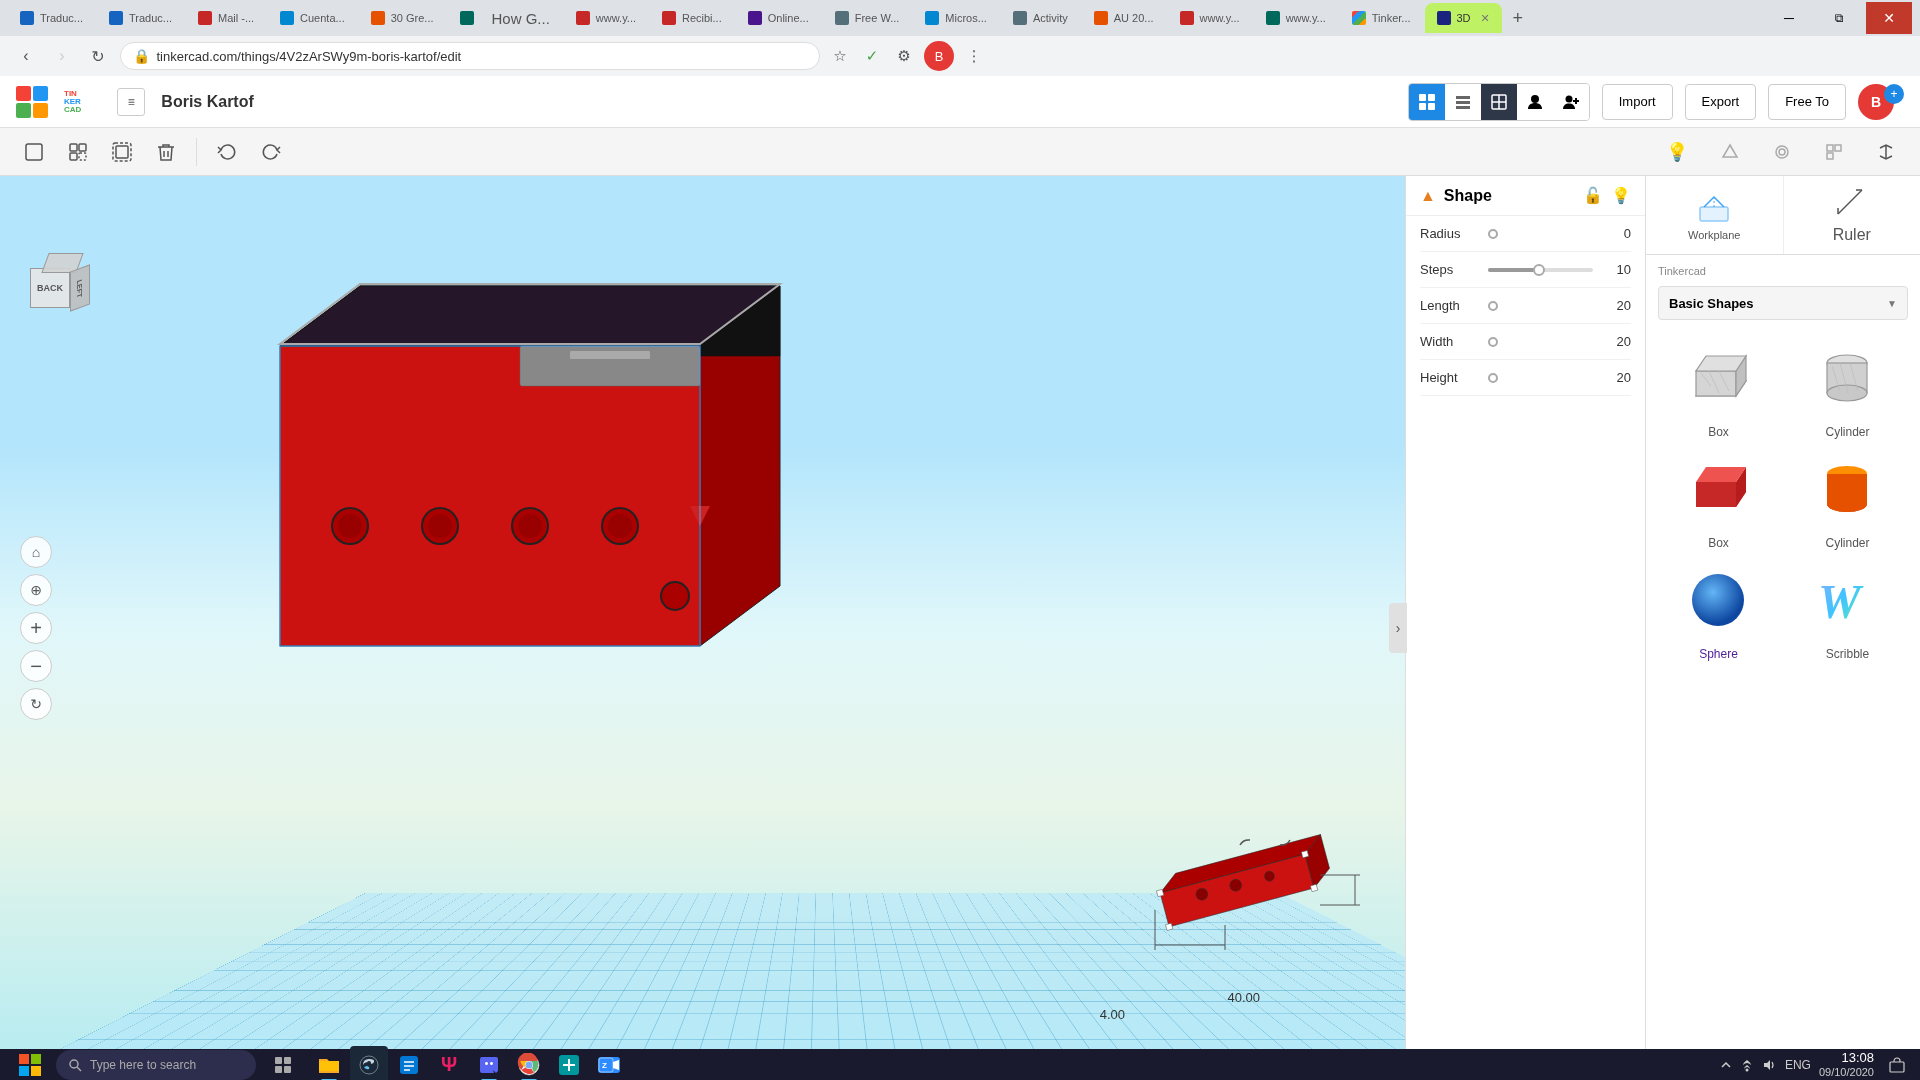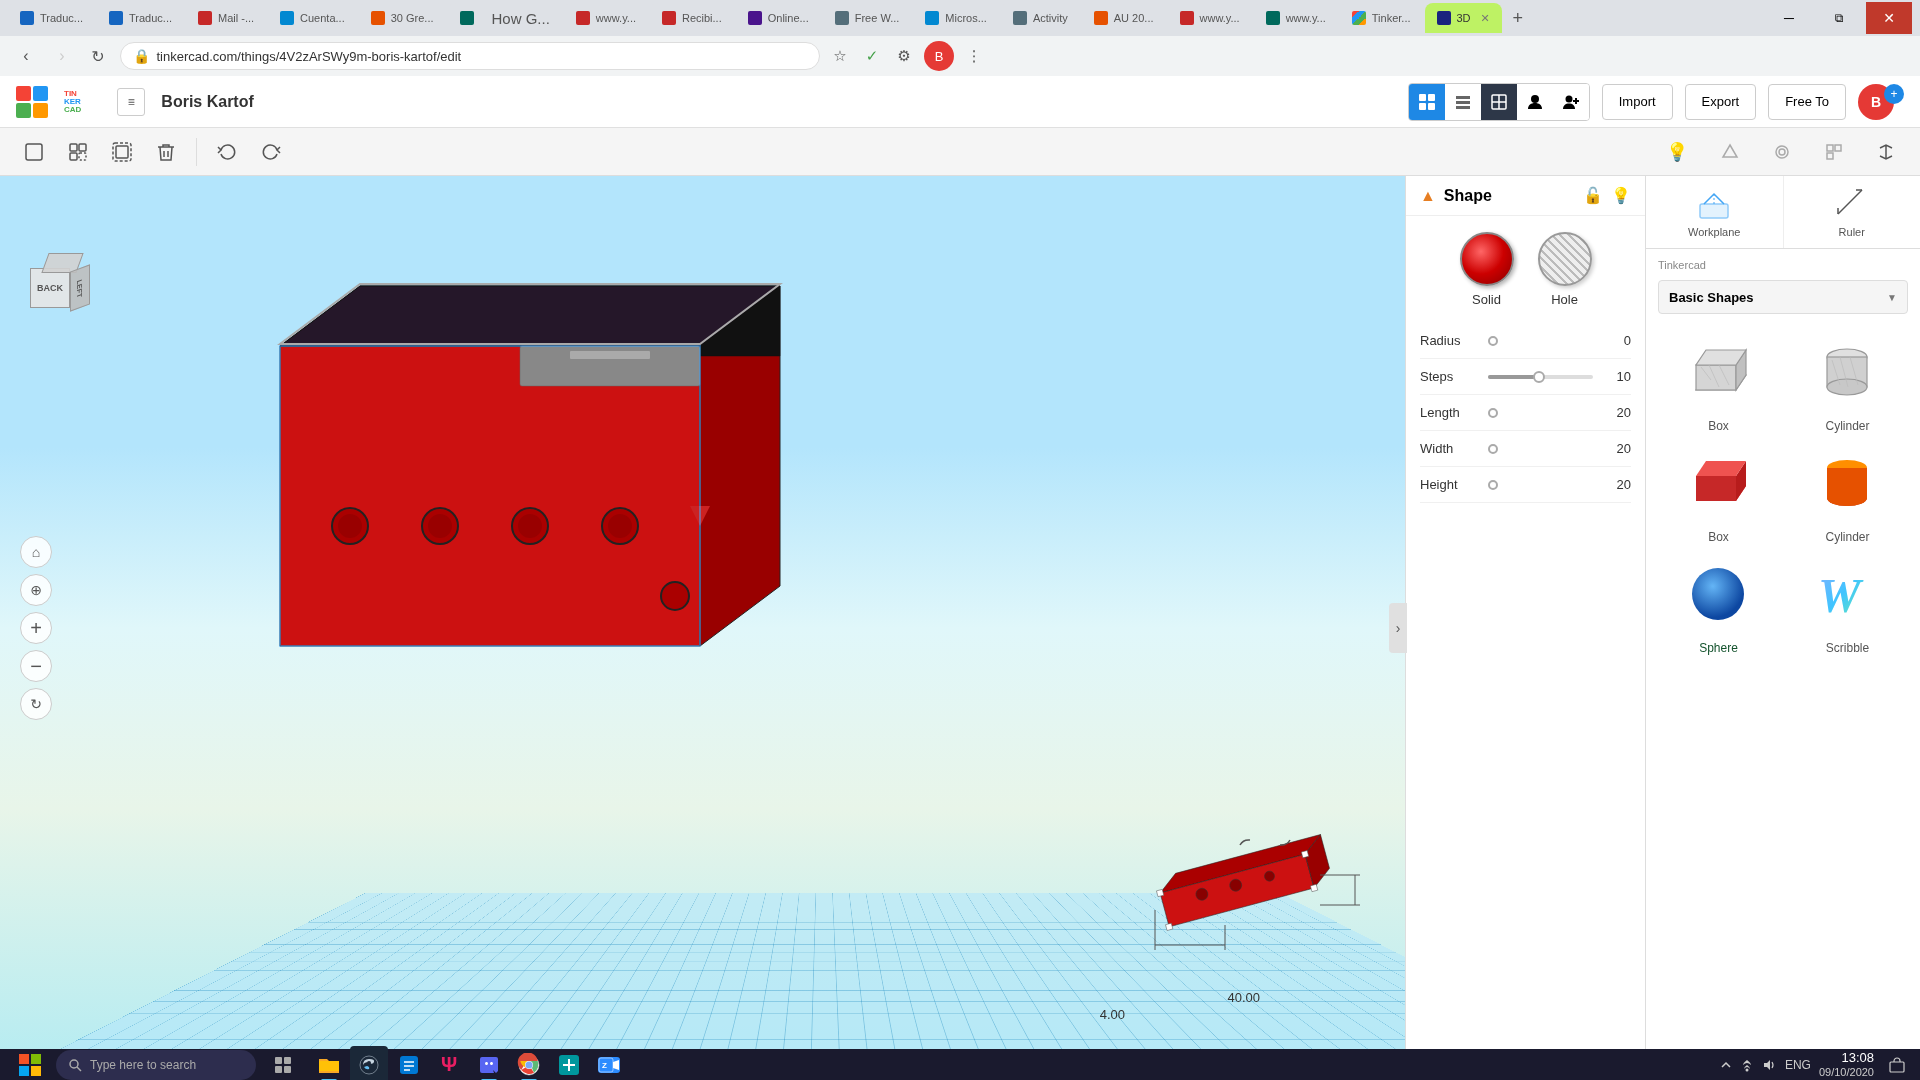--- a/index.html
+++ b/index.html
@@ -426,30 +426,20 @@
       </div>
 
       <div style="position:absolute;right:0;top:0;bottom:0;width:240px;background:#fff;border-left:1px solid #ddd;display:flex;flex-direction:column;">
         <div style="display:flex;align-items:center;padding:10px 14px;border-bottom:1px solid #eee;gap:8px;">
           <span style="color:#e67e22;font-size:16px;cursor:pointer;">▲</span>
           <span style="font-size:16px;font-weight:600;flex:1;">Shape</span>
           <span style="cursor:pointer;color:#777;font-size:16px;">🔓</span>
           <span style="cursor:pointer;color:#777;font-size:16px;">💡</span>
         </div>
 
-        <div style="display:flex;gap:24px;padding:16px;justify-content:center;align-items:center;">
-          <div style="display:flex;flex-direction:column;align-items:center;gap:6px;cursor:pointer;">
-            <div style="width:54px;height:54px;border-radius:50%;background:radial-gradient(circle at 38% 35%, #ff6666, #cc0000, #880000);border:2px solid #888;box-shadow:2px 2px 4px rgba(0,0,0,0.3);"></div>
-            <span style="font-size:13px;color:#333;">Solid</span>
-          </div>
-          <div style="display:flex;flex-direction:column;align-items:center;gap:6px;cursor:pointer;">
-            <div style="width:54px;height:54px;border-radius:50%;background:repeating-linear-gradient(45deg,#bbb,#bbb 2px,#eee 2px,#eee 6px);border:2px solid #999;box-shadow:2px 2px 4px rgba(0,0,0,0.2);"></div>
-            <span style="font-size:13px;color:#333;">Hole</span>
-          </div>
-        </div>
 
         <div style="padding:0 14px;">
 
           <div class="prop-row">
             <span class="prop-label">Radius</span>
             <div class="prop-dot"></div>
             <div style="flex:1;"></div>
             <span class="prop-value">0</span>
           </div>
 
@@ -501,21 +491,21 @@
         </div>
         <div style="flex:1;display:flex;flex-direction:column;align-items:center;justify-content:center;padding:10px 8px;gap:4px;cursor:pointer;">
           <svg width="36" height="36" viewBox="0 0 36 36" fill="none">
             <path d="M4 28 L28 4" stroke="#555" stroke-width="1.5"></path>
             <line x1="4" y1="28" x2="4" y2="22" stroke="#555" stroke-width="1.5"></line>
             <line x1="28" y1="4" x2="22" y2="4" stroke="#555" stroke-width="1.5"></line>
             <line x1="10" y1="22" x2="8" y2="24" stroke="#555" stroke-width="1"></line>
             <line x1="16" y1="16" x2="14" y2="18" stroke="#555" stroke-width="1"></line>
             <line x1="22" y1="10" x2="20" y2="12" stroke="#555" stroke-width="1"></line>
           </svg>
-          <span style="font-size:11px;color:#555;">Ruler</span>
+          <span style="font-size:16px;color:#555;">Ruler</span>
         </div>
       </div>
 
       <div style="flex:1;overflow-y:auto;">
         <div style="padding:8px 12px 4px;">
           <span style="font-size:11px;color:#888;">Tinkercad</span>
         </div>
         <div style="margin:4px 12px;display:flex;align-items:center;height:34px;padding:0 10px;background:#f5f5f5;border:1px solid #ddd;border-radius:4px;cursor:pointer;">
           <span style="font-size:13px;font-weight:600;">Basic Shapes</span>
           <span style="margin-left:auto;font-size:10px;color:#777;">▼</span>
@@ -583,21 +573,21 @@
               <svg width="75" height="75" viewBox="0 0 75 75" fill="none">
                 <defs>
                   <radialGradient id="sphereGrad" cx="40%" cy="35%" r="60%">
                     <stop offset="0%" stop-color="#64b5f6"></stop>
                     <stop offset="100%" stop-color="#0d47a1"></stop>
                   </radialGradient>
                 </defs>
                 <circle cx="37" cy="37" r="26" fill="url(#sphereGrad)"></circle>
               </svg>
             </div>
-            <span style="font-size:12px;color:#14532d;">Sphere</span>
+            <span style="font-size:12px;color:#4c1d95;">Sphere</span>
           </div>
 
           <div style="display:flex;flex-direction:column;align-items:center;gap:4px;cursor:pointer;">
             <div style="width:85px;height:85px;display:flex;align-items:center;justify-content:center;">
               <svg width="75" height="75" viewBox="0 0 75 75" fill="none">
                 <defs>
                   <linearGradient id="scribbleGrad" x1="0" y1="0" x2="1" y2="1">
                     <stop offset="0%" stop-color="#82b1ff"></stop>
                     <stop offset="50%" stop-color="#40c4ff"></stop>
                     <stop offset="100%" stop-color="#69f0ae"></stop>

